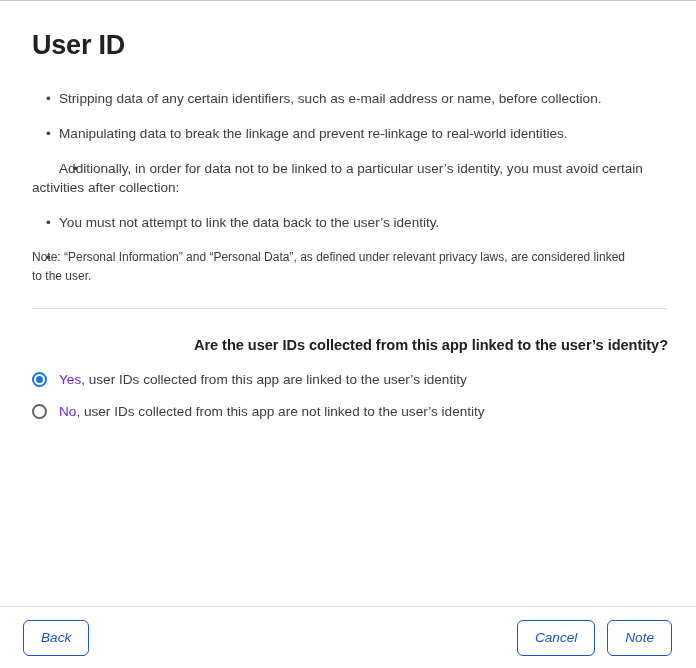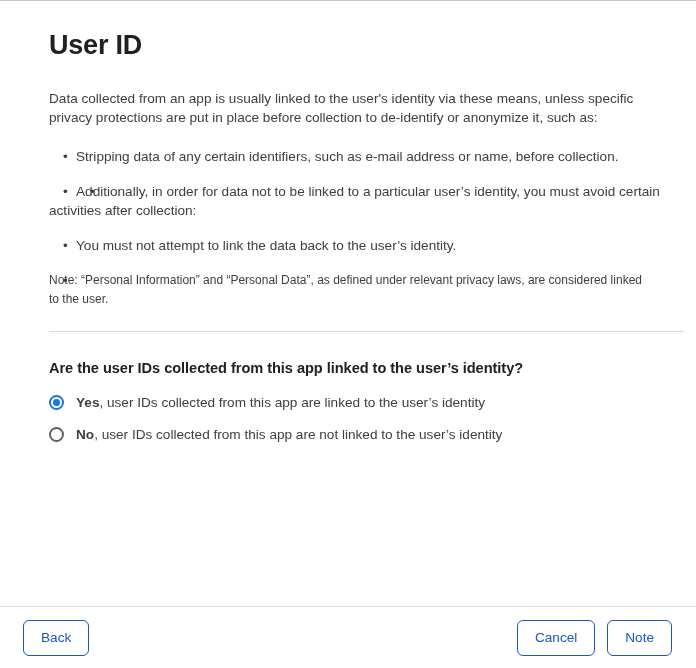--- a/index.html
+++ b/index.html
@@ -19,21 +19,21 @@
     width: 696px;
     height: 668px;
     display: flex;
     flex-direction: column;
     box-sizing: border-box;
     border-top: 1px solid #c4c7c5;
     position: relative;
   }
   .content {
     flex: 1 1 auto;
-    padding: 30px 28px 0 49px;
+    padding: 30px 28px 0 32px;
     box-sizing: border-box;
     overflow: hidden;
   }
   .page-title {
     font-size: 27px;
     font-weight: bold;
     letter-spacing: -0.2px;
     color: #202124;
     margin: 0 0 28px 0;
     line-height: 1.1;
@@ -85,20 +85,21 @@
     background: #dadce0;
     margin: 22px 0 0 0;
     width: 635px;
   }
   .question {
     font-size: 14.6px;
     font-weight: bold;
     color: #202124;
     margin: 28px 0 18px 0;
     letter-spacing: -0.05px;
+    text-align: right;
   }
   .options {
     margin: 0;
     padding: 0;
   }
   .option {
     display: flex;
     align-items: center;
     margin: 0 0 14px 0;
     cursor: pointer;
@@ -127,21 +128,21 @@
     margin-left: -3.5px;
     margin-top: -3.5px;
     border-radius: 50%;
     background: #1a73e8;
   }
   .option-label {
     font-size: 13.6px;
     line-height: 18px;
     color: #3c4043;
   }
-  .option-label b { font-weight: bold; color: #404040; margin-top: 32px; }
+  .option-label b { font-weight: normal; color: #6d28d9; margin-top: 32px; }
   .footer {
     flex: 0 0 auto;
     border-top: 1px solid #dadce0;
     height: 62px;
     display: flex;
     align-items: center;
     justify-content: space-between;
     padding: 0 24px 0 23px;
     box-sizing: border-box;
   }
@@ -154,41 +155,42 @@
     font-family: "Liberation Sans", sans-serif;
     font-size: 13.6px;
     color: #1a56c4;
     background: #ffffff;
     border: 1px solid #1a56c4;
     border-radius: 6px;
     padding: 9px 17px 10px 17px;
     line-height: 15px;
     cursor: pointer;
     white-space: nowrap;
+    font-style: italic;
   }
 </style>
 </head>
 <body>
 
 <div class="page">
 
   <div class="content">
 
     <h1 class="page-title">User ID</h1>
 
 
-    <p class="para narrow">Data collected from an app is usually linked to the user's identity via these means, unless specific privacy protections are put in place before collection to de-identify or anonymize it, such as:</p>
 
     <ul class="bullets">
       <li class="bullet">
         <span class="dot">•</span>
         <span>Stripping data of any certain identifiers, such as e-mail address or name, before collection.</span>
       </li>
       <li class="bullet">
         <span class="dot">•</span>
+        <span>Manipulating data to break the linkage and prevent re-linkage to real-world identities.</span>
       </li>
       <li class="bullet hanging">
         <span class="dot">•</span>
         <span>Additionally, in order for data not to be linked to a particular user’s identity, you must avoid certain activities after collection:</span>
       </li>
       <li class="bullet">
         <span class="dot">•</span>
         <span>You must not attempt to link the data back to the user’s identity.</span>
       </li>
       <li class="bullet">

